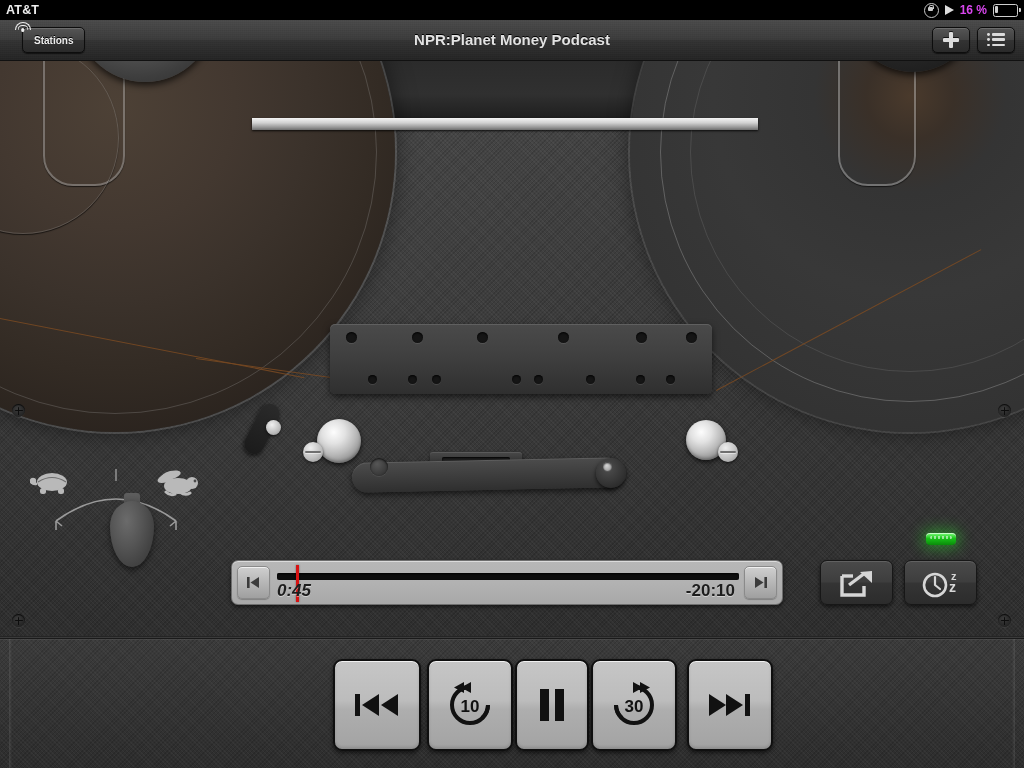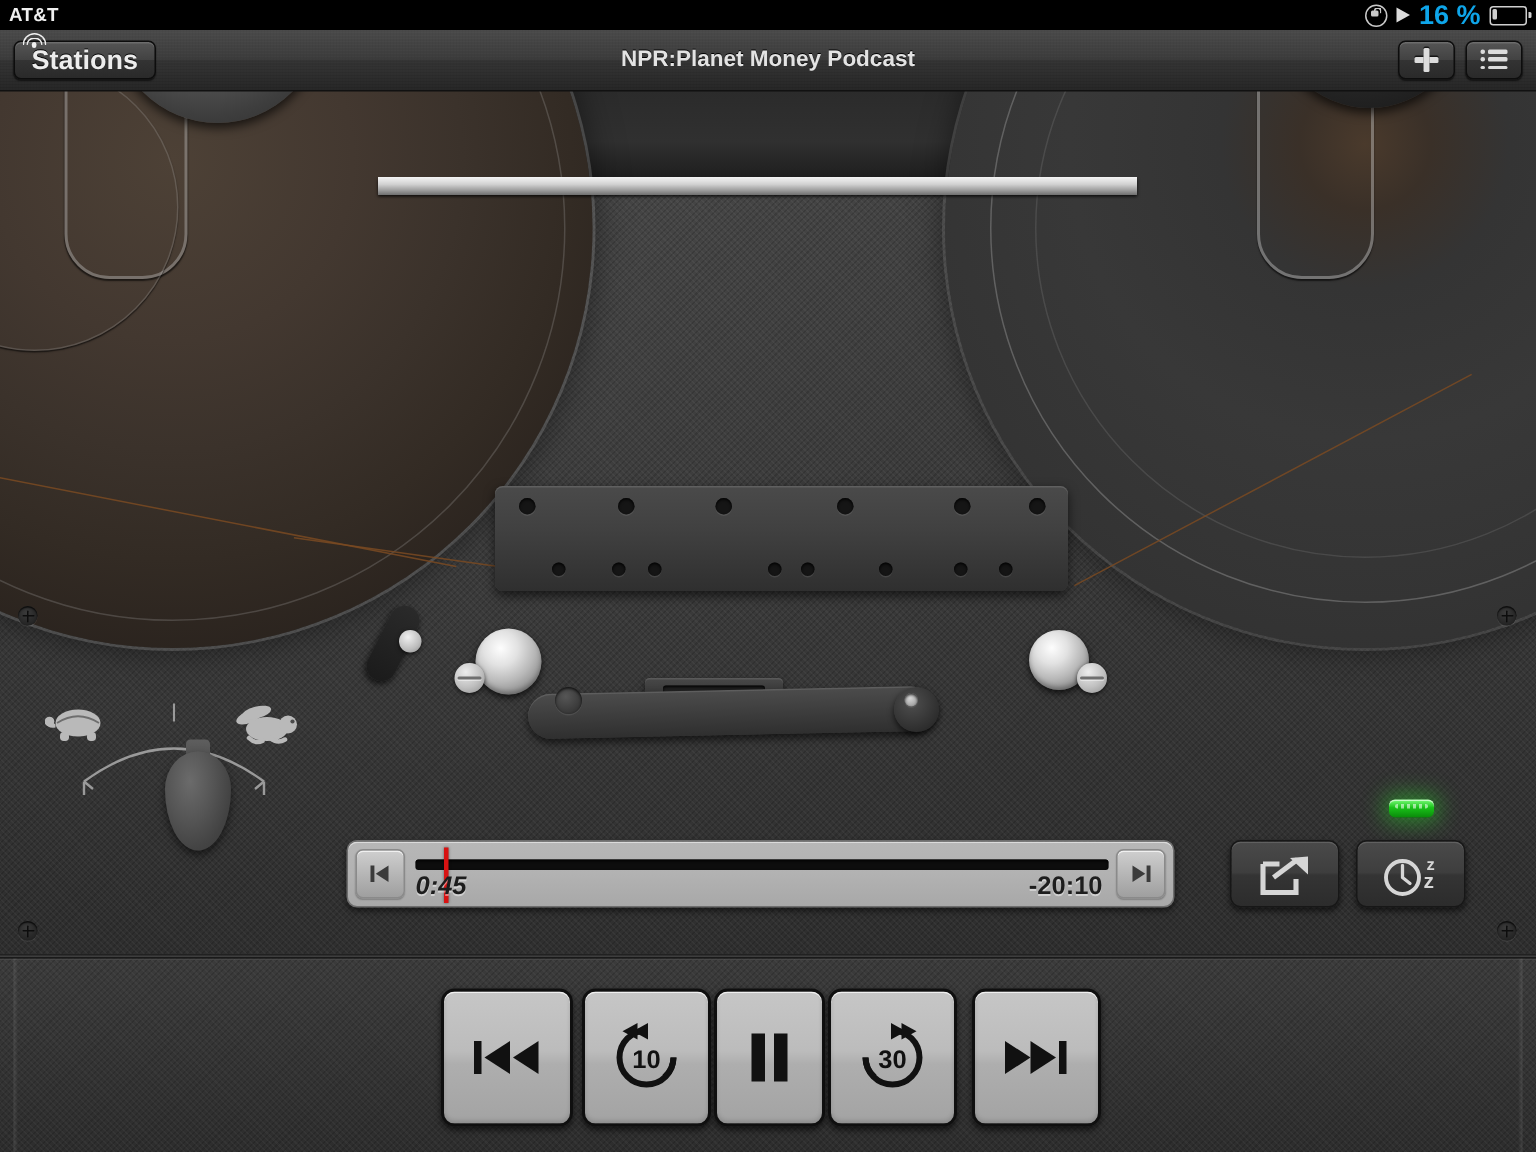--- a/index.html
+++ b/index.html
@@ -23,40 +23,40 @@
   .wifi i:nth-child(2){width:9px;height:4.5px;top:3px;}
   .wifi i:nth-child(3){width:3.5px;height:3.5px;top:6.5px;border-radius:50%;background:#efefef;border:none;}
   .sb-time{position:absolute;left:0;width:1024px;text-align:center;font-size:12.5px;color:#fff;}
   .sb-right{position:absolute;right:6px;display:flex;align-items:center;gap:6px;}
   .rotlock{position:relative;width:13px;height:13px;border:1.4px solid #c9c9c9;border-radius:50%;}
   .rotlock:after{content:"";position:absolute;left:3.4px;top:3px;width:5px;height:4.5px;
                  background:#c9c9c9;border-radius:1px;}
   .rotlock:before{content:"";position:absolute;left:4.6px;top:1.3px;width:3px;height:3px;
                   border:1.2px solid #c9c9c9;border-bottom:none;border-radius:2px 2px 0 0;}
   .playtri{width:0;height:0;border-left:9px solid #dcdcdc;border-top:5.5px solid transparent;border-bottom:5.5px solid transparent;}
-  .batt-pct{font-size:18px;color:#0ea5e9;text-align:right;}
+  .batt-pct{font-size:12px;color:#d946ef;text-align:right;}
   .batt{position:relative;width:23px;height:11px;border:1.4px solid #cfcfcf;border-radius:2.5px;}
   .batt:after{content:"";position:absolute;right:-4px;top:3px;width:2.4px;height:4px;background:#cfcfcf;border-radius:0 1px 1px 0;}
   .batt b{position:absolute;left:1px;top:1px;height:7px;width:3px;background:#cfcfcf;border-radius:1px;display:block;}
 
   
   .navbar{position:absolute;left:0;top:20px;width:1024px;height:40px;z-index:55;
           background:linear-gradient(180deg,#4a4a4a 0%,#3b3b3b 48%,#323232 52%,#242424 100%);
           border-bottom:1px solid #111;}
   .navbar:after{content:"";position:absolute;inset:0;opacity:.35;
     background-image:repeating-linear-gradient(0deg,rgba(255,255,255,.045) 0 1px,transparent 1px 2px),
                      repeating-linear-gradient(90deg,rgba(0,0,0,.05) 0 1px,transparent 1px 2px);}
   .nav-title{position:absolute;left:0;top:0;width:1024px;height:40px;line-height:40px;text-align:center;
              color:#e3e3e3;font-size:15px;font-weight:bold;text-shadow:0 -1px 0 #000;z-index:3;}
   .navbtn{position:absolute;top:7px;height:26px;z-index:4;box-sizing:border-box;
           border:1px solid #0d0d0d;border-radius:5px;
           background:linear-gradient(180deg,#555 0%,#424242 50%,#333 51%,#2a2a2a 100%);
           box-shadow:inset 0 1px 0 rgba(255,255,255,.14),0 1px 1px rgba(0,0,0,.6);
           display:flex;align-items:center;justify-content:center;cursor:pointer;}
-  .navbtn.stations{left:9px;padding:0 11px;color:#ededed;font-size:18px;font-weight:bold;text-shadow:0 -1px 0 #000;}
+  .navbtn.stations{left:22px;padding:0 11px;color:#ededed;font-size:10px;font-weight:bold;text-shadow:0 -1px 0 #000;}
   .navbtn.plus{right:54px;width:38px;}
   .navbtn.list{right:9px;width:38px;}
   .plus-glyph{position:relative;width:16px;height:16px;}
   .plus-glyph:before,.plus-glyph:after{content:"";position:absolute;background:#dcdcdc;border-radius:1px;
     box-shadow:0 -1px 0 rgba(0,0,0,.7);}
   .plus-glyph:before{left:0;top:6.2px;width:16px;height:3.4px;}
   .plus-glyph:after{left:6.2px;top:0;width:3.4px;height:16px;}
   .list-glyph{position:relative;width:18px;height:14px;}
   .list-glyph span{position:absolute;right:0;width:13px;height:2.6px;background:#dcdcdc;border-radius:1px;}
   .list-glyph span:nth-child(1){top:0}.list-glyph span:nth-child(2){top:5.4px}.list-glyph span:nth-child(3){top:10.8px}
@@ -215,21 +215,21 @@
     border-top:1px solid #1a1a1a;
     box-shadow:inset 0 1px 0 rgba(255,255,255,.07);}
   .panel-edge{position:absolute;left:9px;top:0;width:3px;height:130px;
     background:linear-gradient(90deg,rgba(255,255,255,.10),rgba(0,0,0,0));}
   .panel-edge.r{left:auto;right:9px;background:linear-gradient(270deg,rgba(255,255,255,.10),rgba(0,0,0,0));}
 
   .tbtn{position:absolute;top:20px;height:92px;border-radius:9px;box-sizing:border-box;
     background:linear-gradient(180deg,#c6c6c6 0%,#bcbcbc 45%,#aeaeae 55%,#a3a3a3 100%);
     border:2px solid #0f0f0f;
     box-shadow:inset 0 1px 0 rgba(255,255,255,.75),inset 0 -2px 3px rgba(0,0,0,.14),0 2px 4px rgba(0,0,0,.6);
-    display:flex;align-items:center;justify-content:center;cursor:pointer;}
+    display:flex;align-items:center;justify-content:center;cursor:pointer;margin-left:39px;}
   .tbtn.prev{left:294px;width:88px;}
   .tbtn.b10{left:388px;width:86px;}
   .tbtn.pause{left:476px;width:74px;}
   .tbtn.f30{left:552px;width:86px;}
   .tbtn.next{left:648px;width:86px;}
 
   .sep{position:absolute;left:0;top:636px;width:1024px;height:2px;
     background:linear-gradient(180deg,#1a1a1a,#454545);}
 </style>
 </head>

